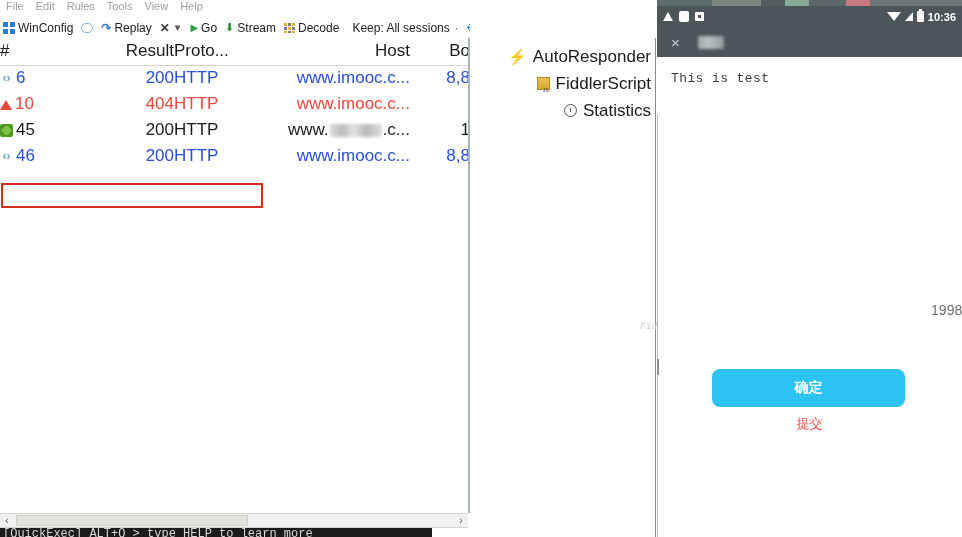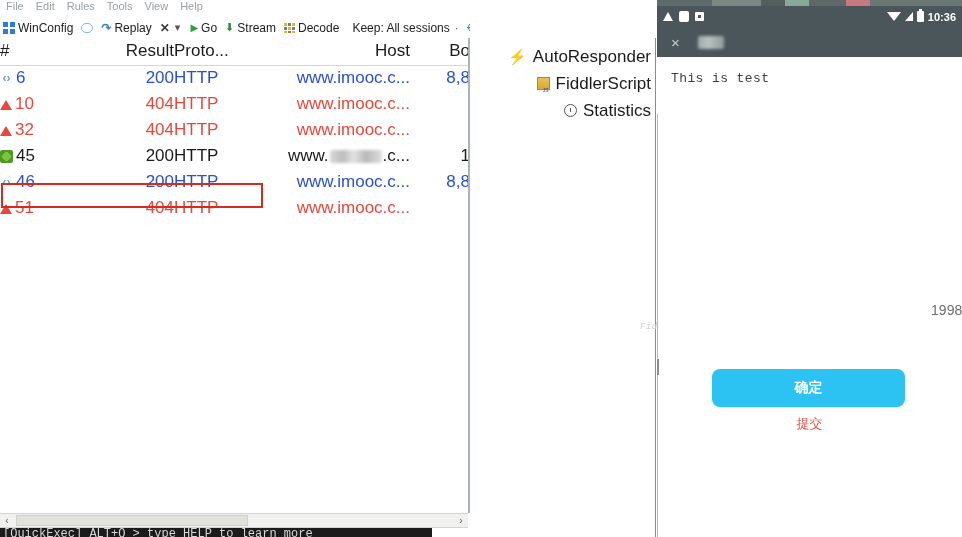--- a/index.html
+++ b/index.html
@@ -348,32 +348,20 @@
               <span class="num-inner">
                 <span class="row-icon warn"></span>
                 <span>10</span>
               </span>
             </td>
             <td class="col-res">404</td>
             <td class="col-proto">HTTP</td>
             <td class="col-host">www.imooc.c...</td>
             <td class="col-body"></td>
           </tr>
-          <tr class="r-err">
-            <td class="col-num cell-num">
-              <span class="num-inner">
-                <span class="row-icon warn"></span>
-                <span>32</span>
-              </span>
-            </td>
-            <td class="col-res">404</td>
-            <td class="col-proto">HTTP</td>
-            <td class="col-host">www.imooc.c...</td>
-            <td class="col-body"></td>
-          </tr>
           <tr class="r-plain selected">
             <td class="col-num cell-num">
               <span class="num-inner">
                 <span class="row-icon green"></span>
                 <span>45</span>
               </span>
             </td>
             <td class="col-res">200</td>
             <td class="col-proto">HTTP</td>
             <td class="col-host">
@@ -386,32 +374,20 @@
               <span class="num-inner">
                 <span class="row-icon proto-html">‹›</span>
                 <span>46</span>
               </span>
             </td>
             <td class="col-res">200</td>
             <td class="col-proto">HTTP</td>
             <td class="col-host">www.imooc.c...</td>
             <td class="col-body">8,8</td>
           </tr>
-          <tr class="r-err">
-            <td class="col-num cell-num">
-              <span class="num-inner">
-                <span class="row-icon warn"></span>
-                <span>51</span>
-              </span>
-            </td>
-            <td class="col-res">404</td>
-            <td class="col-proto">HTTP</td>
-            <td class="col-host">www.imooc.c...</td>
-            <td class="col-body"></td>
-          </tr>
         </tbody>
       </table>
       <div class="sel-box"></div>
     </div>
 
     <div class="hscroll">
       <div class="hs-arrow">‹</div>
       <div class="hs-track">
         <div class="hs-thumb"></div>
       </div>

